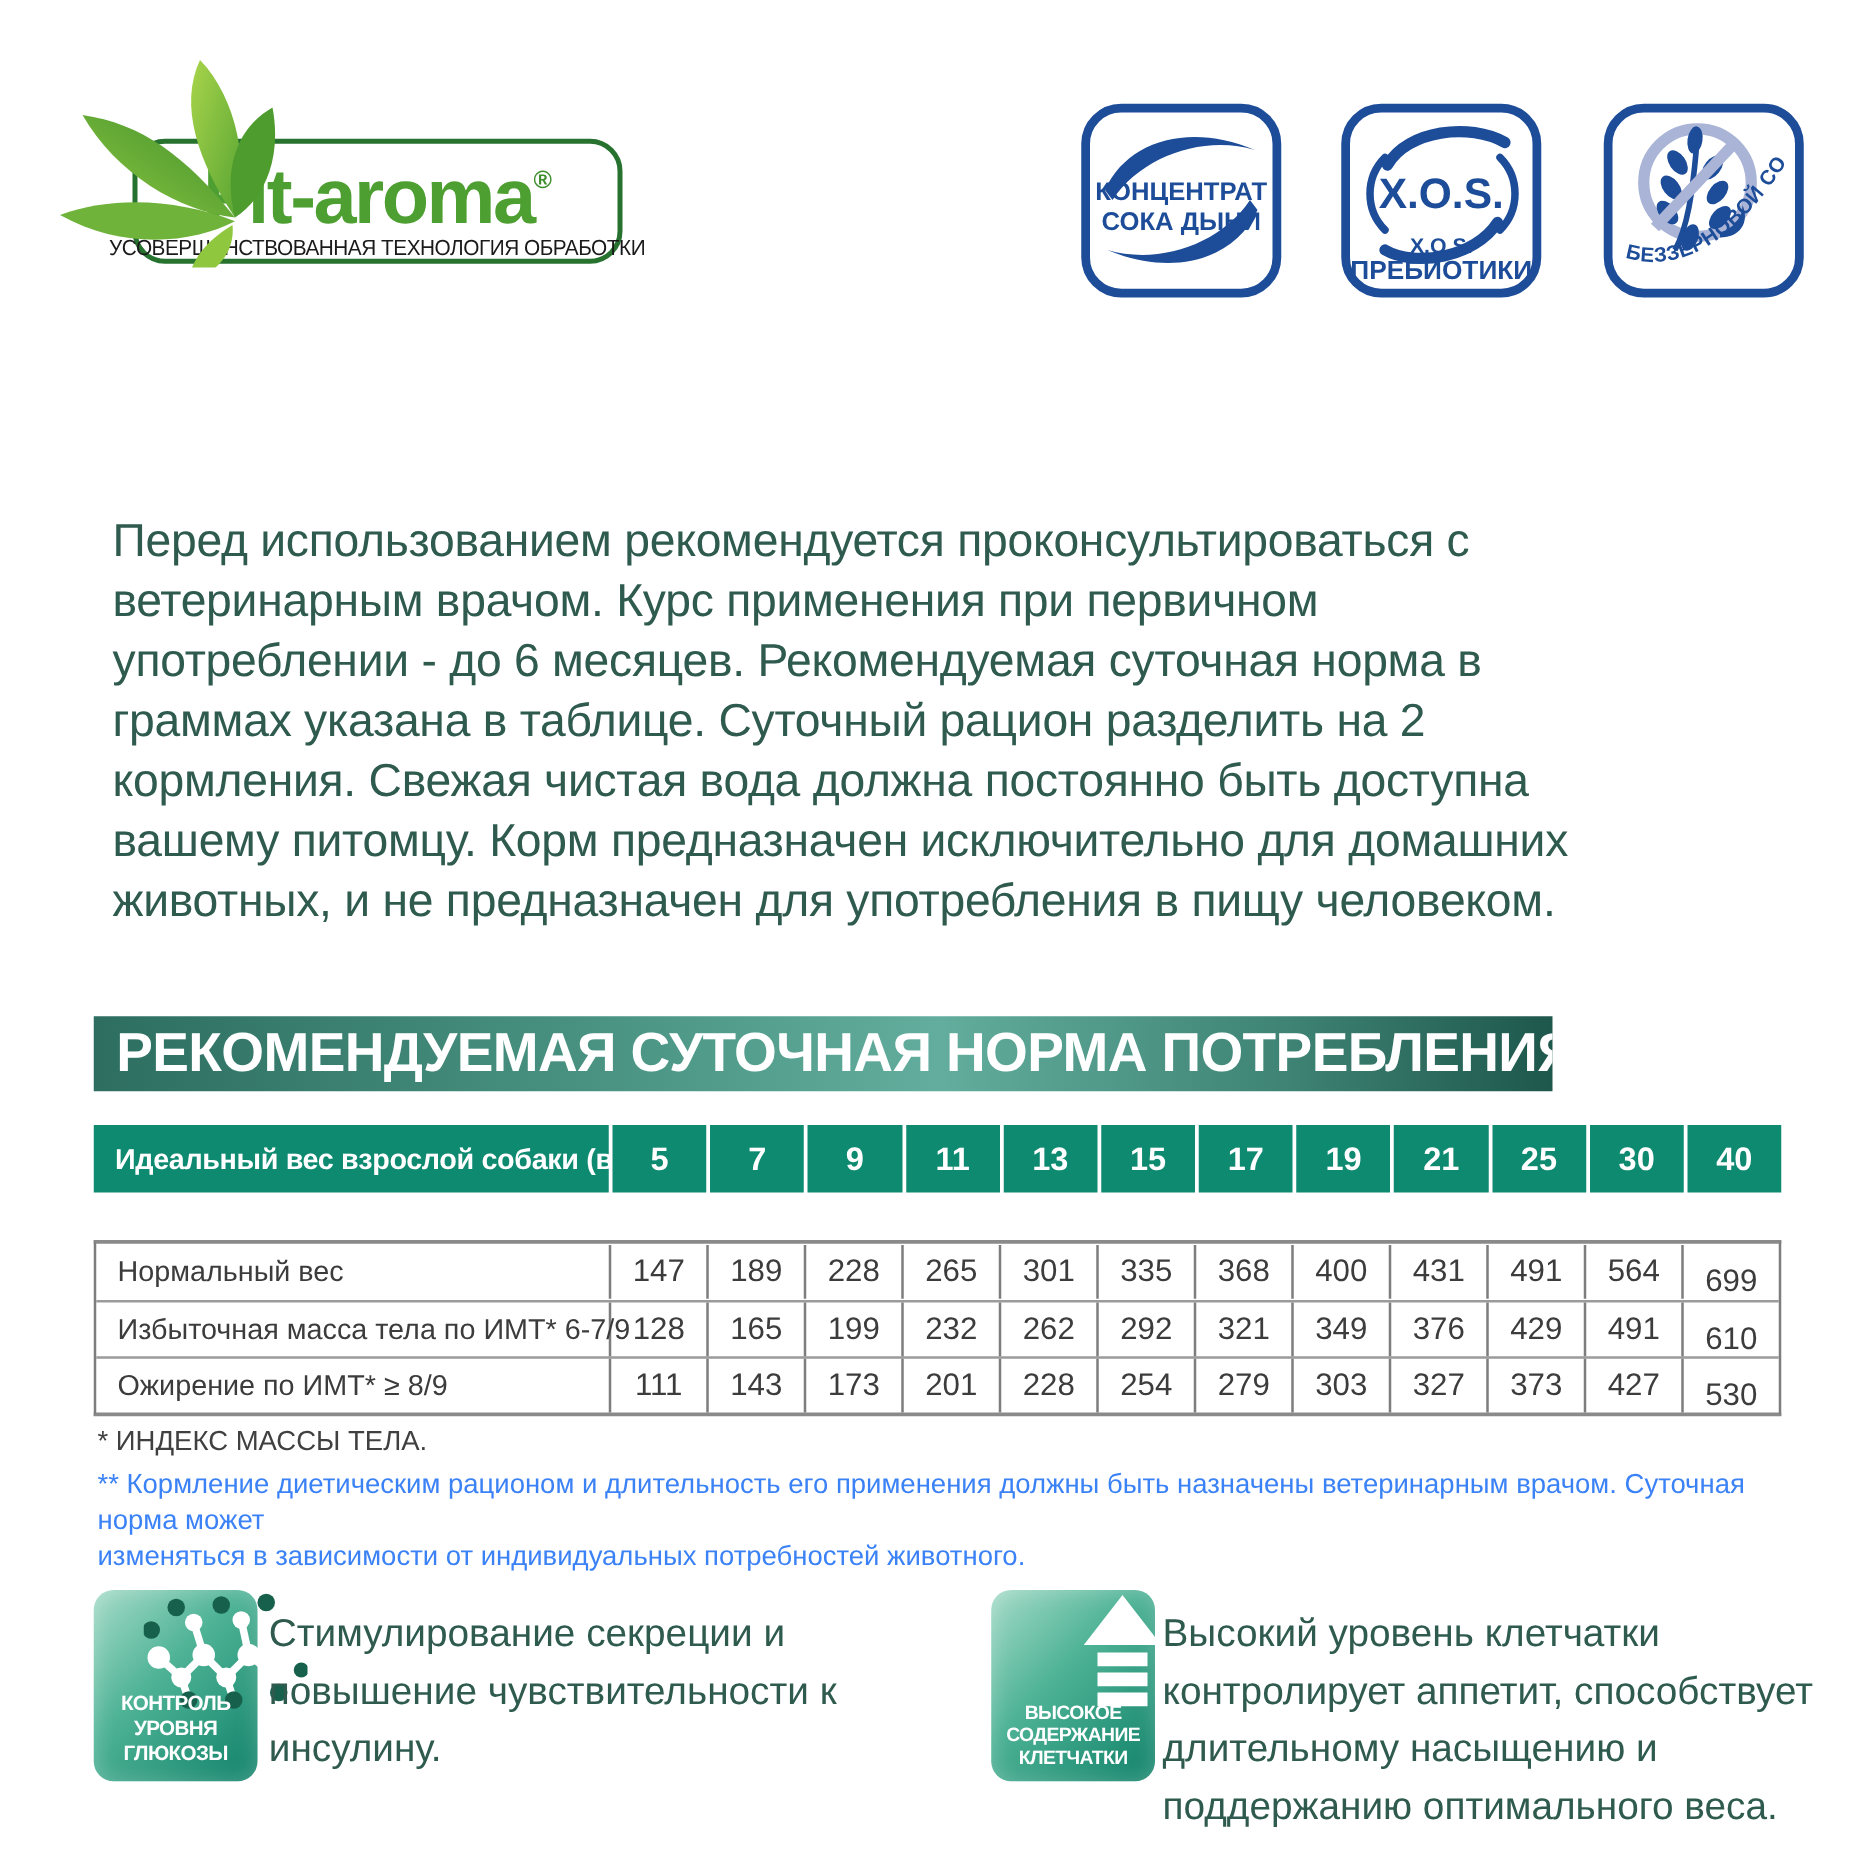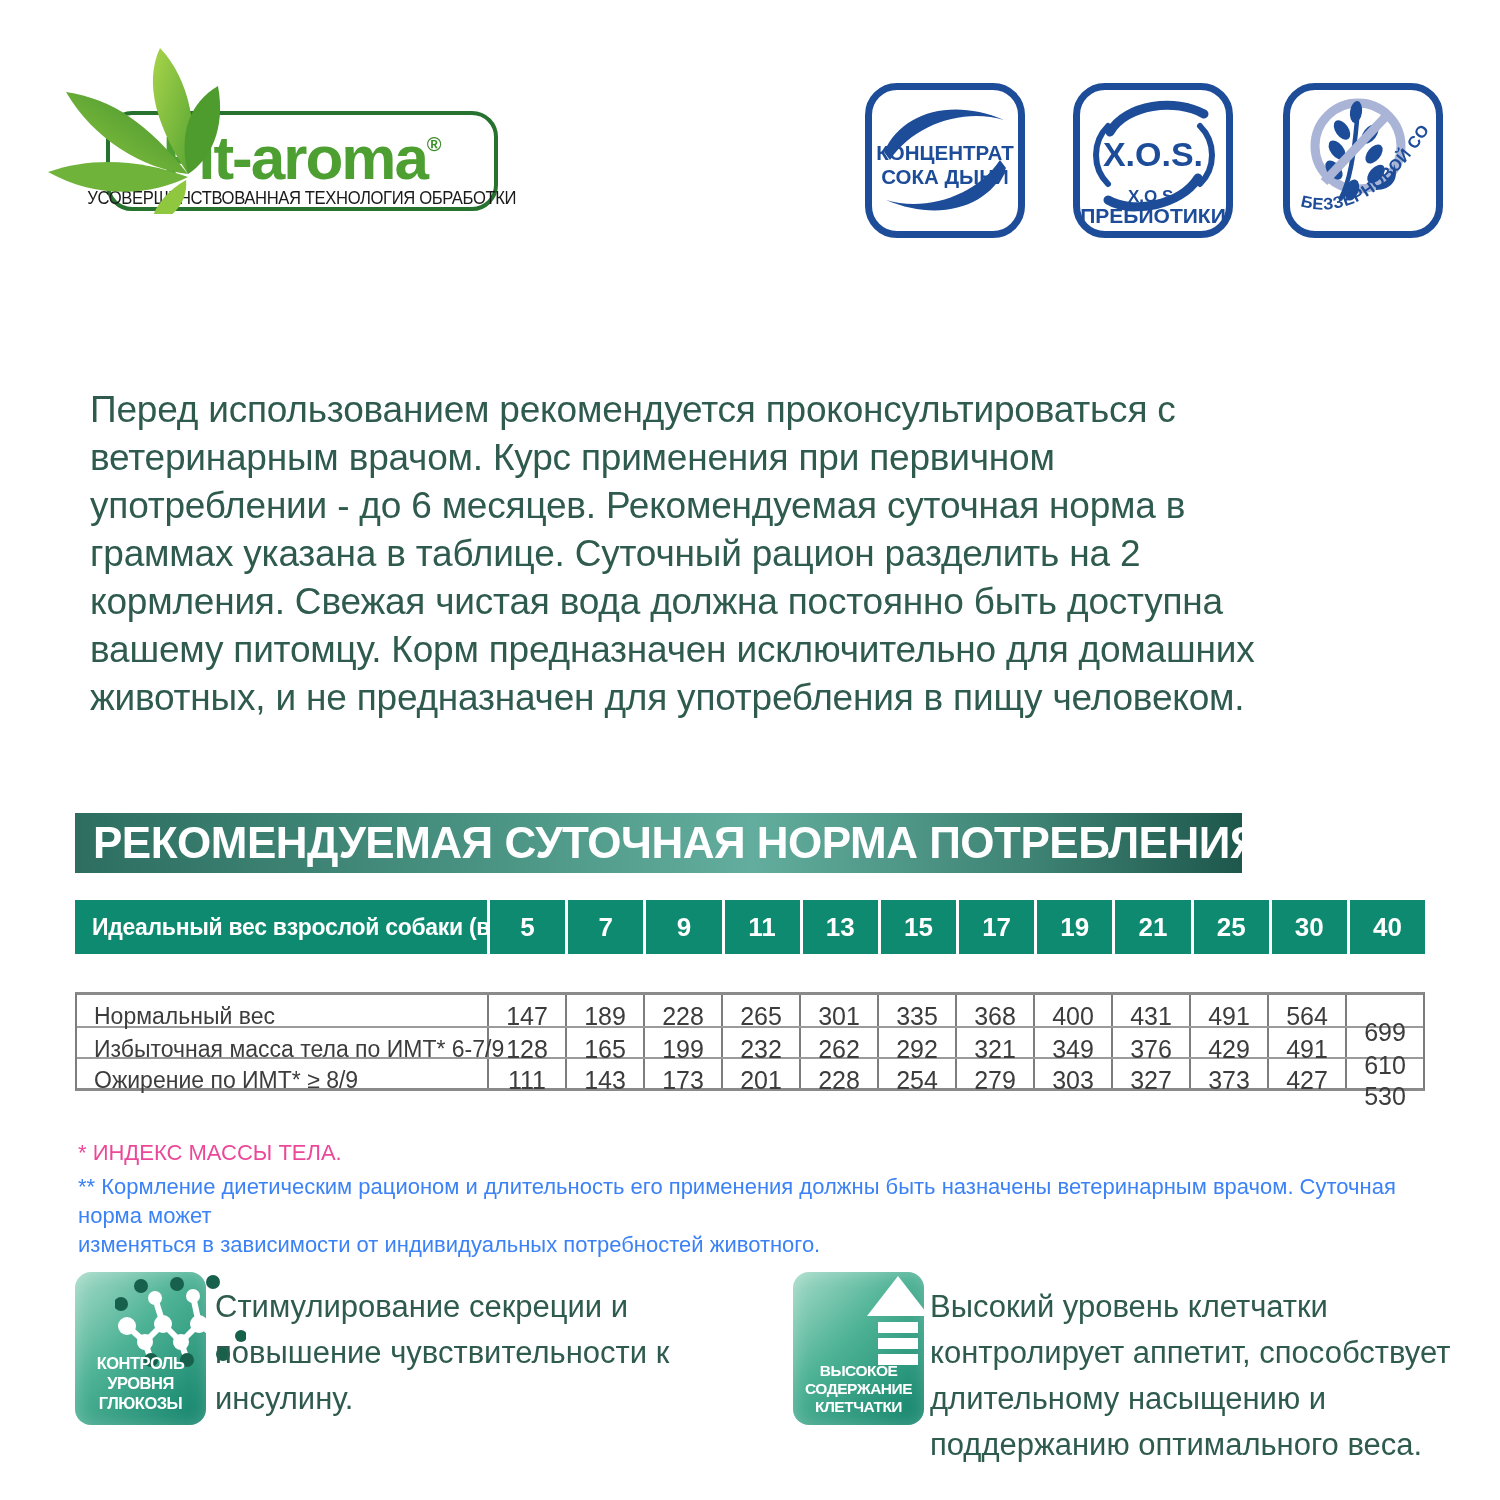--- a/index.html
+++ b/index.html
@@ -24,46 +24,46 @@
   .bluetxt{fill:#1D4C99;font-weight:700;}
 
   
   .bar{position:absolute;height:60px;color:#fff;font-weight:700;font-size:44px;line-height:59px;
     padding-left:18px;letter-spacing:-0.5px;white-space:nowrap;overflow:hidden;
     background:linear-gradient(90deg,#2D6E60 0%,#47907F 32%,#62AD9D 58%,#3E8374 82%,#1E574C 100%);}
   .bar1{left:75px;top:337px;width:780px;}
   .bar2{left:75px;top:813px;width:1167px;}
 
   
-  .lead{position:absolute;left:90px;top:386px;width:1345px;font-size:37px;line-height:48px;
+  .lead{position:absolute;left:90px;top:409px;width:1345px;font-size:37px;line-height:48px;
     color:#2F5B4E;letter-spacing:-0.2px;white-space:pre-line;}
 
   
   .whead{position:absolute;left:75px;top:900px;width:1350px;height:54px;display:flex;gap:3px;}
   .whead .wlabel{width:412px;background:#0E8A70;color:#fff;font-weight:700;font-size:23px;
     line-height:54px;padding-left:17px;letter-spacing:-0.3px;white-space:nowrap;}
   .whead .wcell{flex:1;background:#0E8A70;color:#fff;font-weight:700;font-size:26px;
     line-height:54px;text-align:center;}
 
   .subhead{position:absolute;left:95px;top:959px;font-size:24px;font-weight:700;color:#111;}
 
   
   .dtable{position:absolute;left:75px;top:992px;width:1350px;
     border-top:3px solid #8a8a8a;border-bottom:3px solid #8a8a8a;
     border-left:2px solid #7d7d7d;border-right:2px solid #7d7d7d;}
-  .drow{display:flex;height:31px;}
+  .drow{display:flex;height:45px;align-items:center;}
   .drow + .drow{border-top:2px solid #9b9b9b;}
   .dlabel{width:412px;border-right:2px solid #7d7d7d;font-size:23px;color:#3c3c3c;
     line-height:43px;padding-left:17px;white-space:nowrap;}
   .dcell{flex:1;border-right:2px solid #7d7d7d;font-size:25px;color:#3c3c3c;
     line-height:43px;text-align:center;}
   .dcell:last-child{border-right:none;margin-top:16px;}
 
   
-  .fn1{position:absolute;left:78px;top:1140px;font-size:22px;color:#ec4899;}
+  .fn1{position:absolute;left:78px;top:1140px;font-size:22px;color:#404040;}
   .fn2{position:absolute;left:78px;top:1172px;width:1360px;font-size:22px;line-height:29px;
     color:#3b82f6;white-space:pre-line;}
 
   
   .fbadge{position:absolute;top:1272px;width:131px;height:153px;border-radius:16px;
     background:linear-gradient(135deg,#A5DBC8 0%,#4FB396 42%,#0F8168 100%);
     box-shadow:inset 0 0 18px rgba(255,255,255,0.25);padding-left:40px;}
   .fb1{left:75px;} .fb2{left:793px;}
   .fbadge svg{display:block;margin:0 auto;}
   .fblabel{position:absolute;left:0;right:0;text-align:center;color:#fff;font-weight:700;

